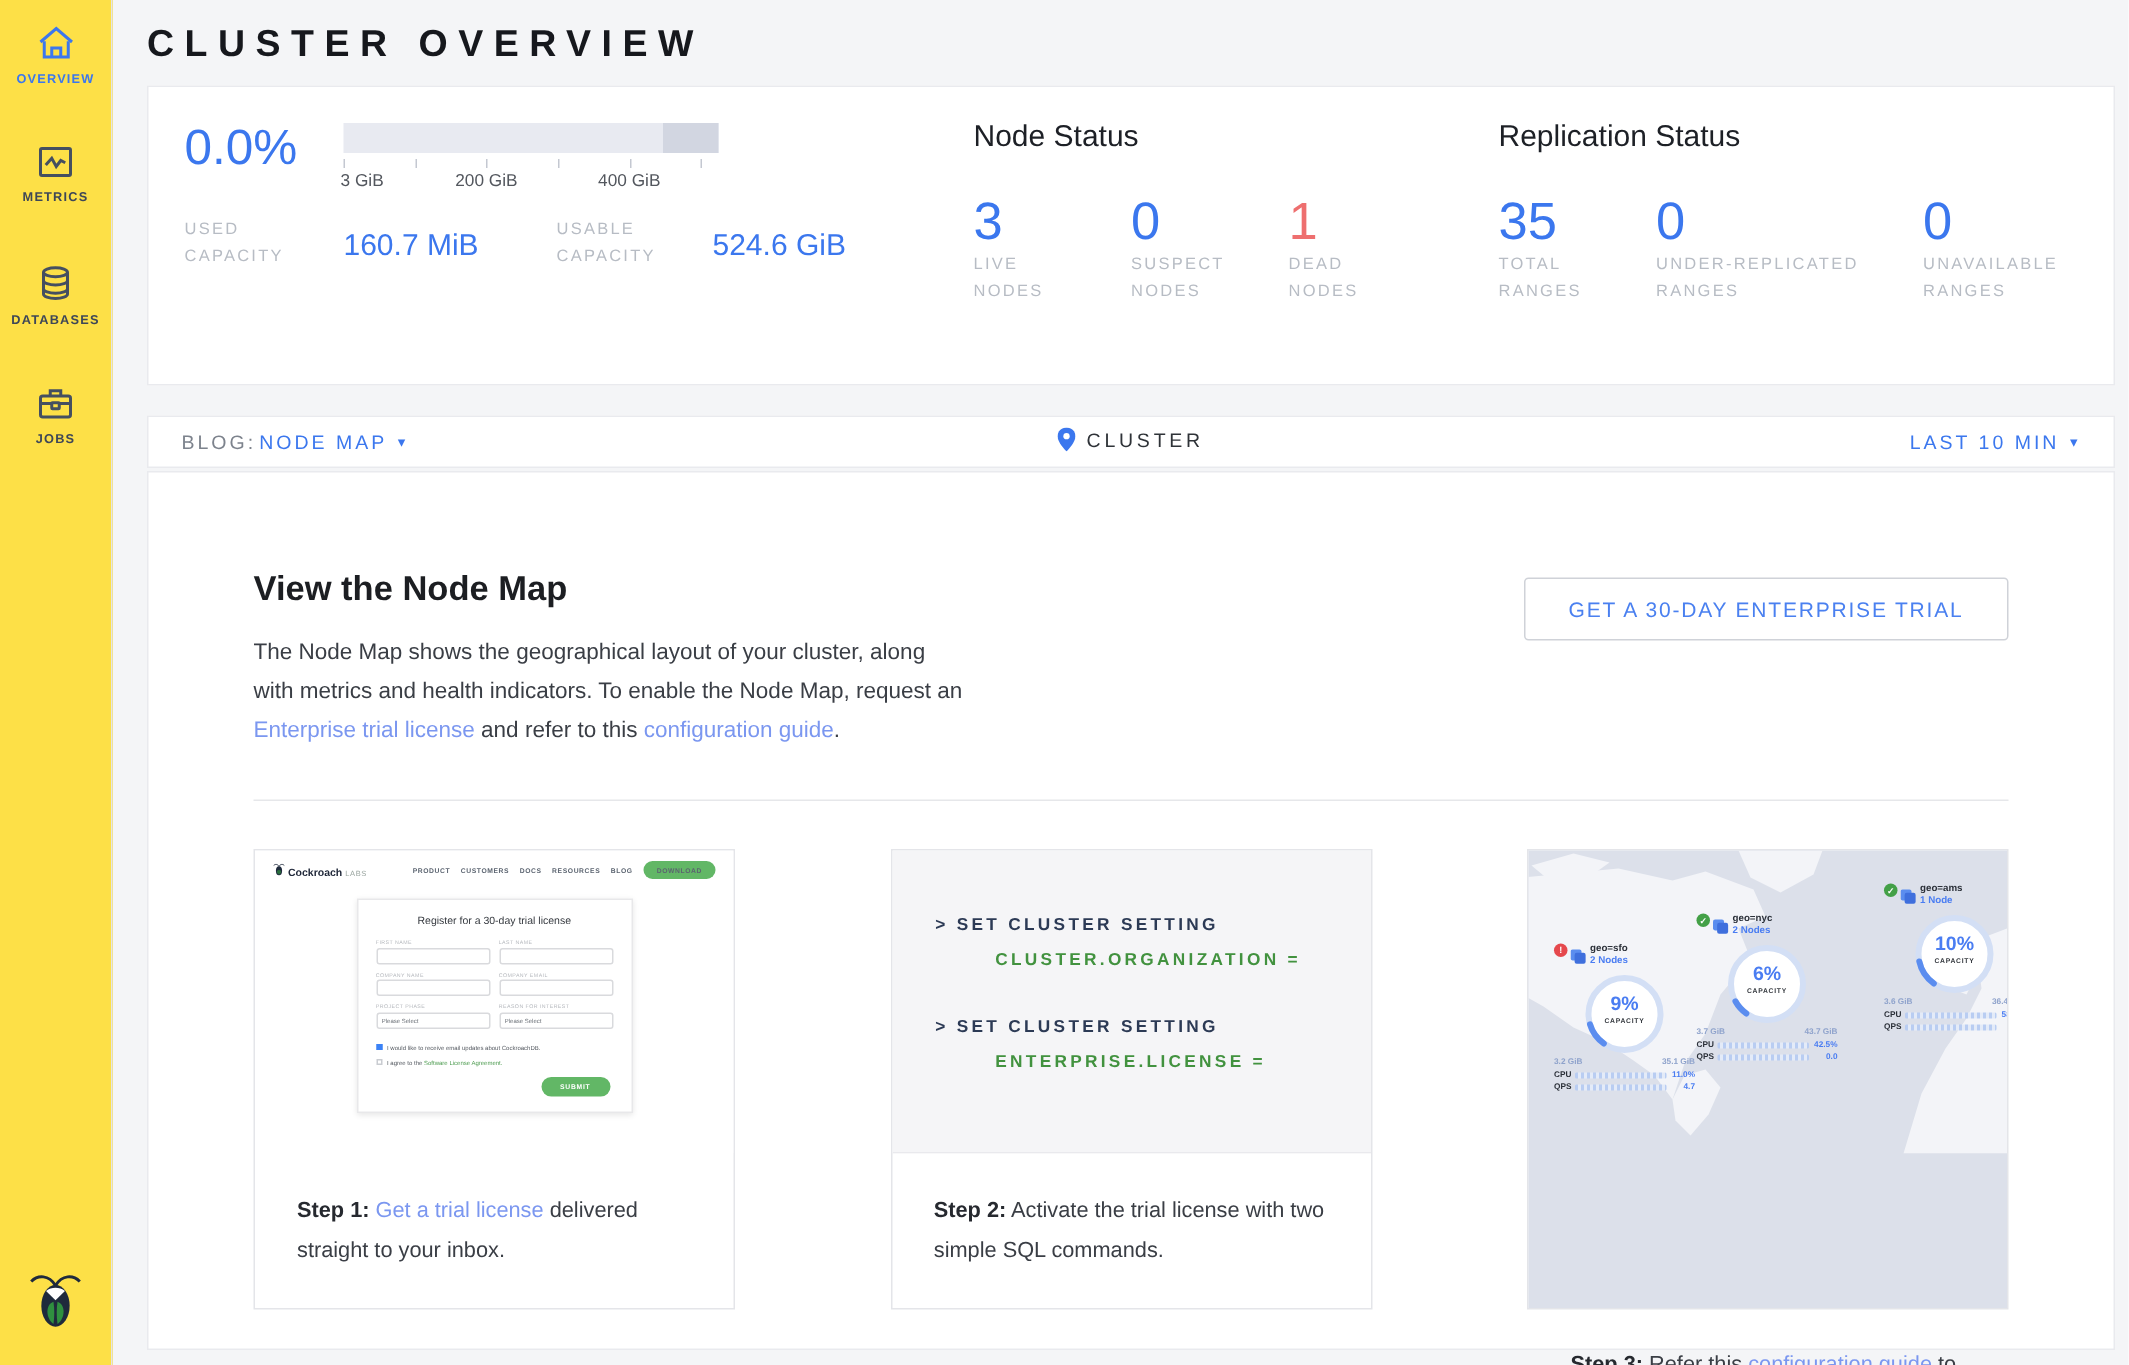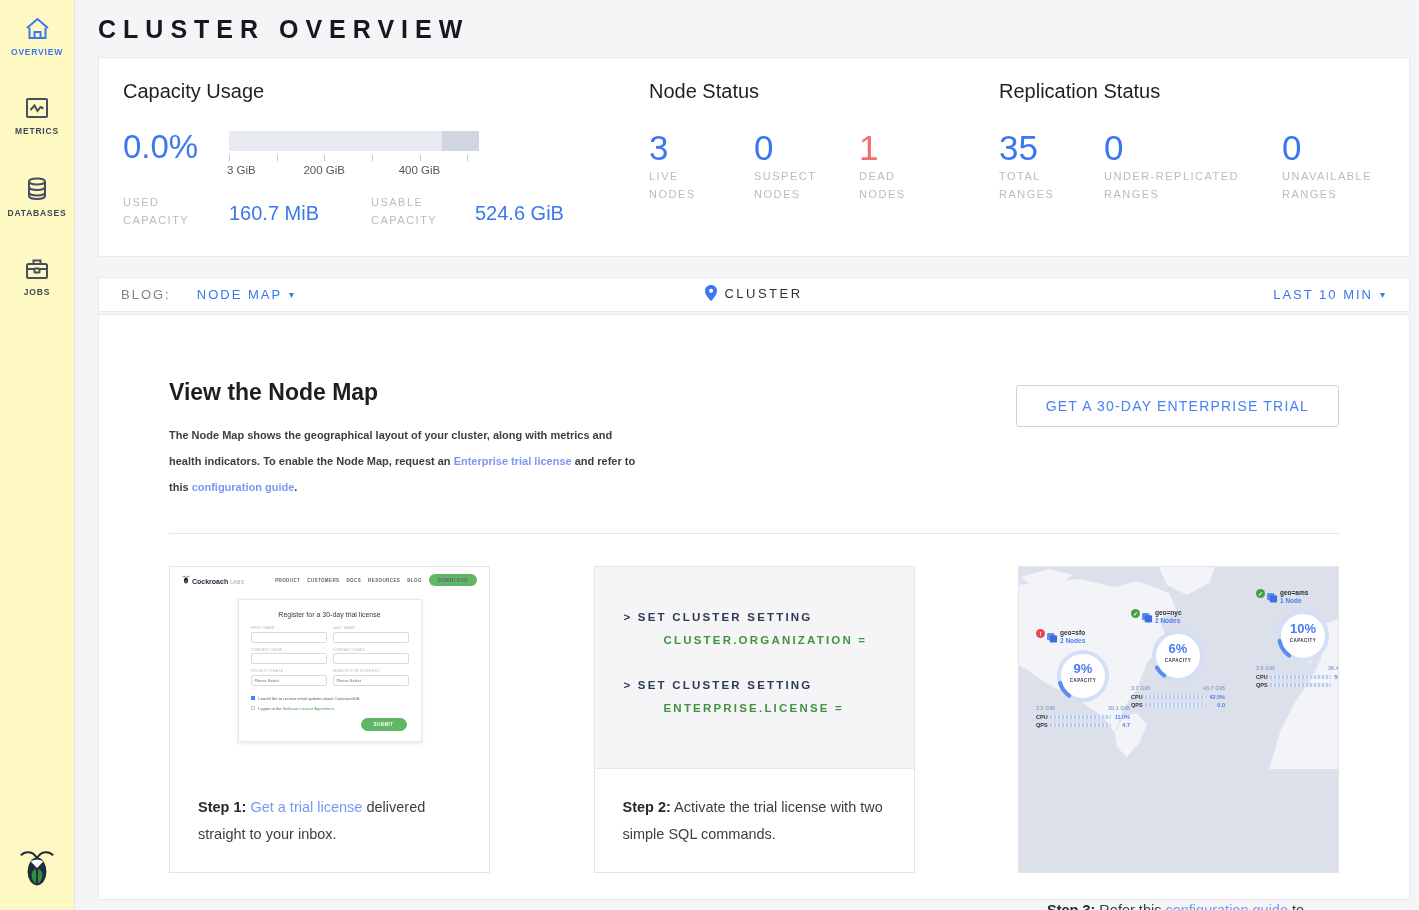--- a/index.html
+++ b/index.html
@@ -1,20 +1,20 @@
 <!DOCTYPE html>
 <html><head>
 <meta charset="utf-8">
 <style>
   * { margin:0; padding:0; box-sizing:border-box; }
   html,body { width:1419px; height:910px; overflow:hidden; }
   body { background:#f4f5f7; font-family:"Liberation Sans", sans-serif; color:#3a3e45; }
 
   
-  .sidebar { position:fixed; left:0; top:0; bottom:0; width:75px; background:#fef9c3;
+  .sidebar { position:fixed; left:0; top:0; bottom:0; width:75px; background:#fde047;
              border-right:1px solid #e3e4e8; display:flex; flex-direction:column; align-items:center; }
   .nav-item { margin-top:16px; width:100%; height:64px; display:flex; flex-direction:column;
               align-items:center; justify-content:flex-start; cursor:pointer; }
   .nav-item svg { display:block; }
   .nav-label { margin-top:6px; font-size:8.5px; font-weight:bold; letter-spacing:0.8px; color:#3e4757; }
   .nav-item.active .nav-label { color:#3b77ee; }
   .sidebar-logo { margin-top:auto; margin-bottom:18px; }
 
   
   .main { margin-left:75px; padding:0 9px 0 23px; }
@@ -49,35 +49,35 @@
   .metric-value.red { color:#ee6f6f; }
   .metric .mini-label { }
   .col-nodes .metric { width:105px; }
   .col-repl .metric-1 { width:105px; }
   .col-repl .metric-2 { width:178px; }
 
   
   .view-bar { position:relative; margin-top:20px; height:35px; background:#fff; border:1px solid #e9eaee;
               display:flex; align-items:center; padding:0 22px; font-size:13px; letter-spacing:2px; }
   .view-label { color:#7d838d; }
-  .view-value { color:#3b77ee; margin-left:26px; cursor:pointer; }
+  .view-value { color:#3b77ee; margin-left:2px; cursor:pointer; }
   .caret { color:#3b77ee; font-size:10px; margin-left:7px; }
   .view-center { position:absolute; left:0; right:0; text-align:center; pointer-events:none; }
   .view-center .inner { display:inline-flex; align-items:flex-end; }
   .view-center svg { margin-right:7px; }
   .view-center span { color:#2f3338; letter-spacing:2.5px; }
   .time-range { margin-left:auto; color:#3b77ee; cursor:pointer; display:flex; align-items:center; }
 
   
   .panel { position:relative; margin-top:2px; background:#fff; border:1px solid #e9eaee; height:586px; padding:0 70px; }
   .panel-heading { padding-top:64px; font-size:23px; font-weight:bold; color:#1c1e22; }
   .trial-btn { position:absolute; right:70px; top:70px; background:#fff; border:1px solid #cfd2d8; border-radius:3px;
                padding:12px 29px; font-size:14px; letter-spacing:1.2px; color:#4a80f0; cursor:pointer;
                font-family:"Liberation Sans", sans-serif; }
-  .panel-desc { margin-top:16px; width:478px; font-size:11px; line-height:26px; color:#3a3e45;font-weight:bold; }
+  .panel-desc { margin-top:16px; width:478px; font-size:15px; line-height:26px; color:#3a3e45; }
   a.lnk { color:#7b97f0; text-decoration:none; cursor:pointer; }
   .divider { margin-top:33px; border-top:1px solid #e6e7ea; }
 
   .cards { display:flex; justify-content:space-between; margin-top:32px; }
   .step-card { width:321px; height:307px; border:1px solid #e4e5e9; background:#fff; }
   .card-media { position:relative; height:202px; overflow:hidden; }
   .card-caption { padding:25px 28px 0 28px; font-size:14.5px; line-height:26.5px; color:#3a3e45; }
   .card-caption b { color:#26292f; }
 
   
@@ -193,21 +193,20 @@
   </div>
 </div>
 
 <div class="main">
 
   <div class="page-title">CLUSTER OVERVIEW</div>
 
   <div class="stats-card">
 
     <div class="col-capacity">
-      <div class="stats-col-title">Capacity Usage</div>
       <div class="cap-row">
         <div class="cap-pct">0.0%</div>
         <div class="cap-bar-wrap">
           <div class="cap-bar">
               <div class="cap-bar-seg"></div>
             </div>
           <div class="cap-ticks">
             <span class="cap-tick" style="left:0"></span>
               <span class="cap-tick" style="left:19.1%"></span>
             <span class="cap-tick" style="left:38.1%"></span>

